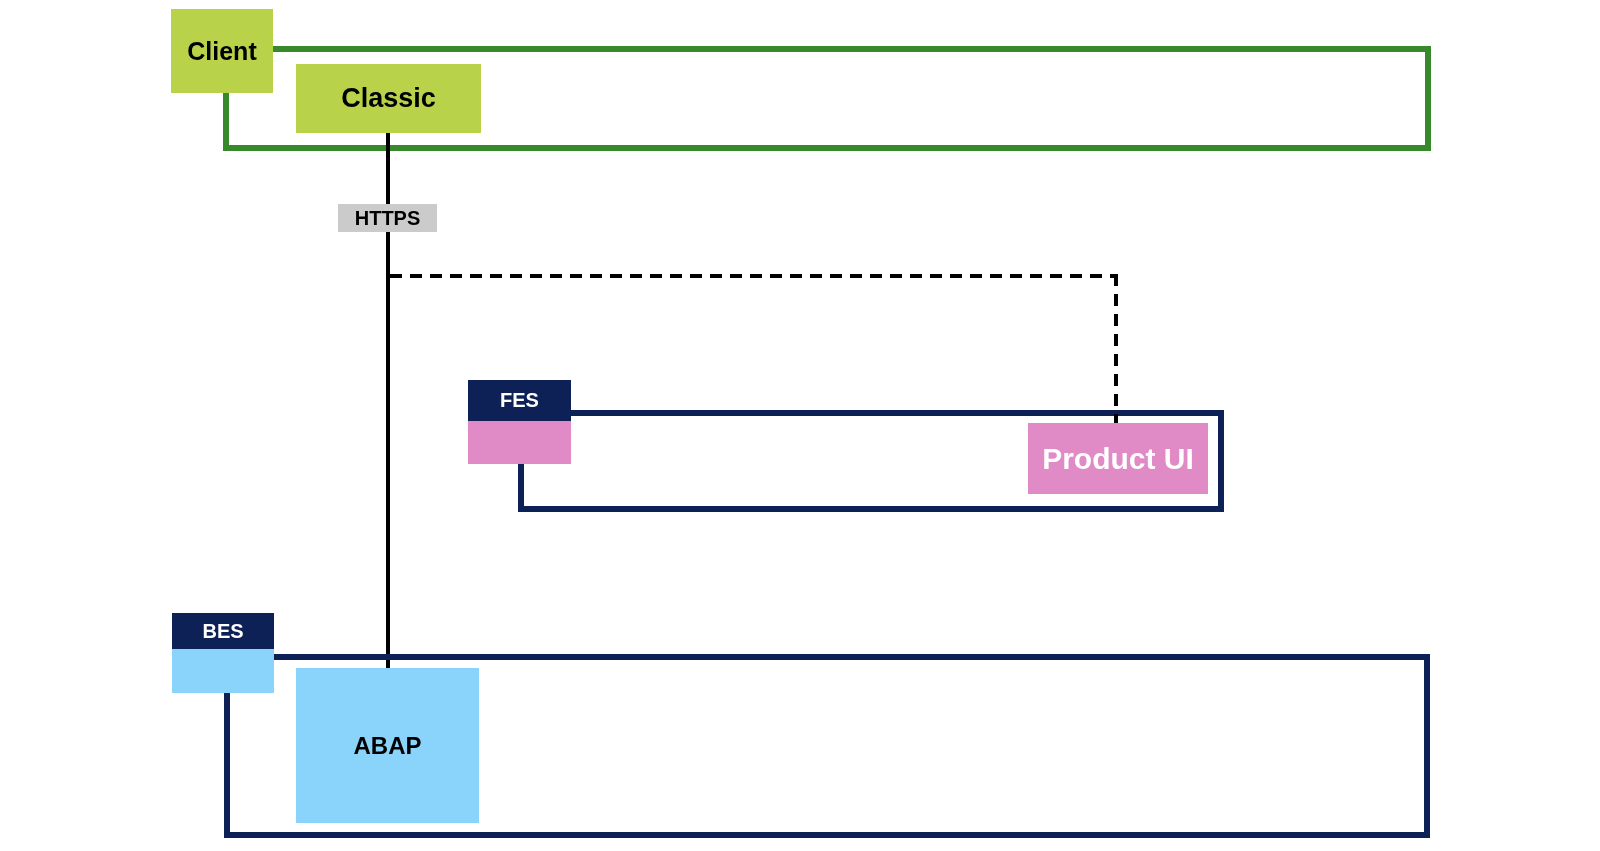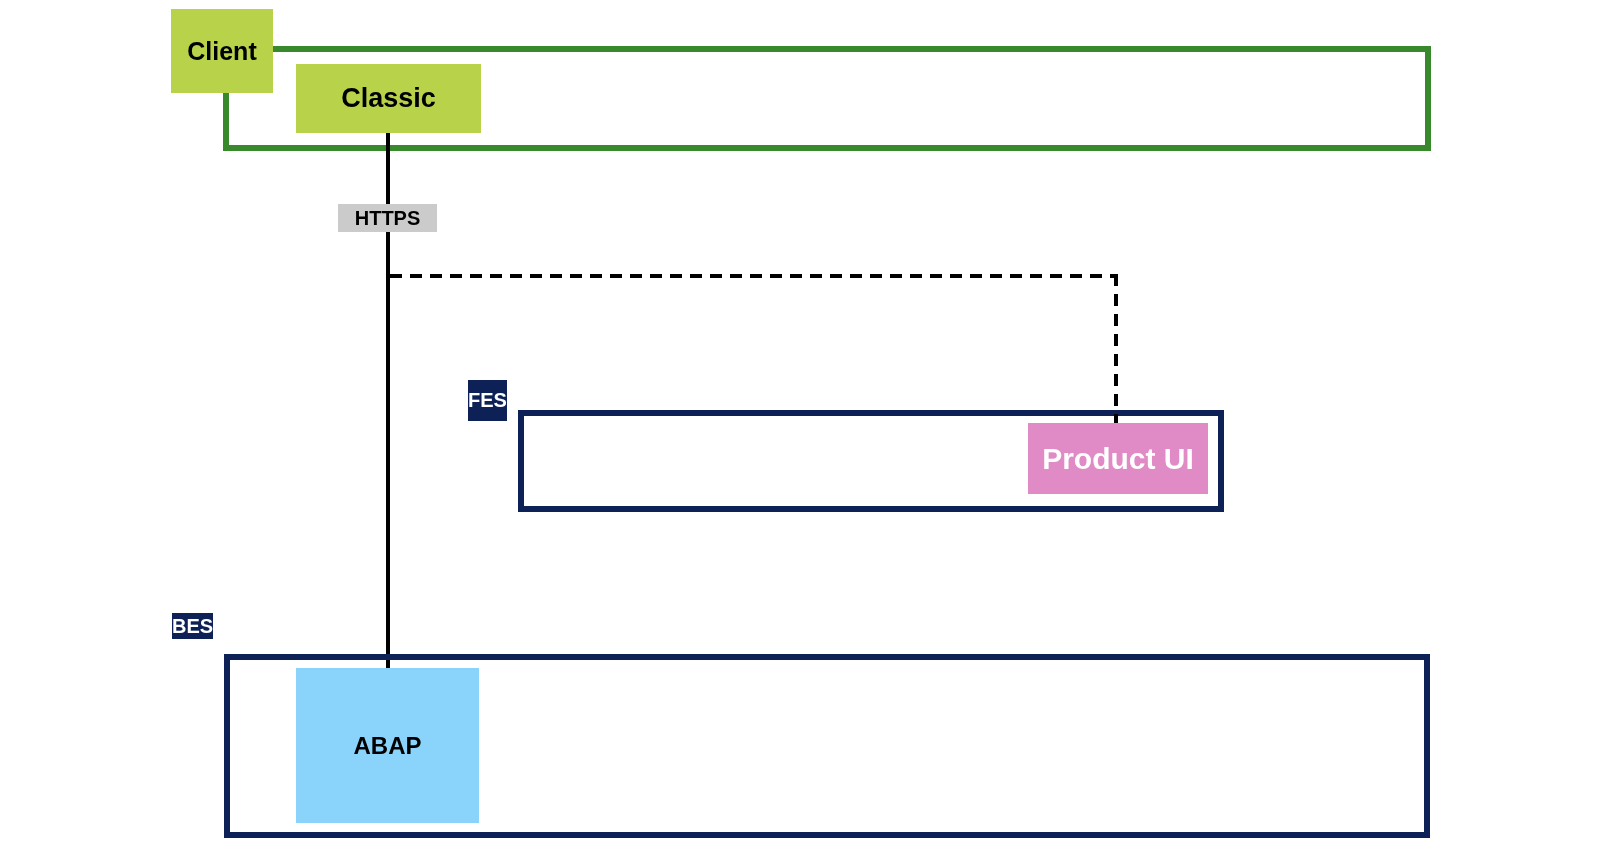--- a/index.html
+++ b/index.html
@@ -60,29 +60,29 @@
   }
   .box-classic {
     left: 296px; top: 64px; width: 185px; height: 69px;
     background: var(--lime, #b8d34a); font-size: 27px; z-index: 3;
   }
   .https {
     left: 338px; top: 204px; width: 99px; height: 28px;
     background: var(--gray, #cbcbcb); font-size: 20px; z-index: 2;
   }
 
-  .tab { z-index: 3; display: flex; flex-direction: row; }
+  .tab { z-index: 3; display: flex; flex-direction: column; }
   .tab-fes { left: 468px; top: 380px; width: 103px; }
   .tab-bes { left: 172px; top: 613px; width: 102px; }
   .tab-head {
     background: var(--navy, #0d2156); color: #ffffff; font-size: 20px;
     display: flex; align-items: center; justify-content: center;
   }
   .tab-fes .tab-head { height: 41px; }
-  .tab-bes .tab-head { height: 26px; }
+  .tab-bes .tab-head { height: 36px; }
   .tab-body-pink { height: 43px; background: var(--pink, #e08bc6); }
   .tab-body-blue { height: 44px; background: var(--light-blue, #8ad4fb); }
 
   .box-product {
     left: 1028px; top: 423px; width: 180px; height: 71px;
     background: var(--pink, #e08bc6); color: #ffffff; font-size: 30px; z-index: 3;
   }
   .box-abap {
     left: 296px; top: 668px; width: 183px; height: 155px;
     background: var(--light-blue, #8ad4fb); font-size: 24px; z-index: 3;

